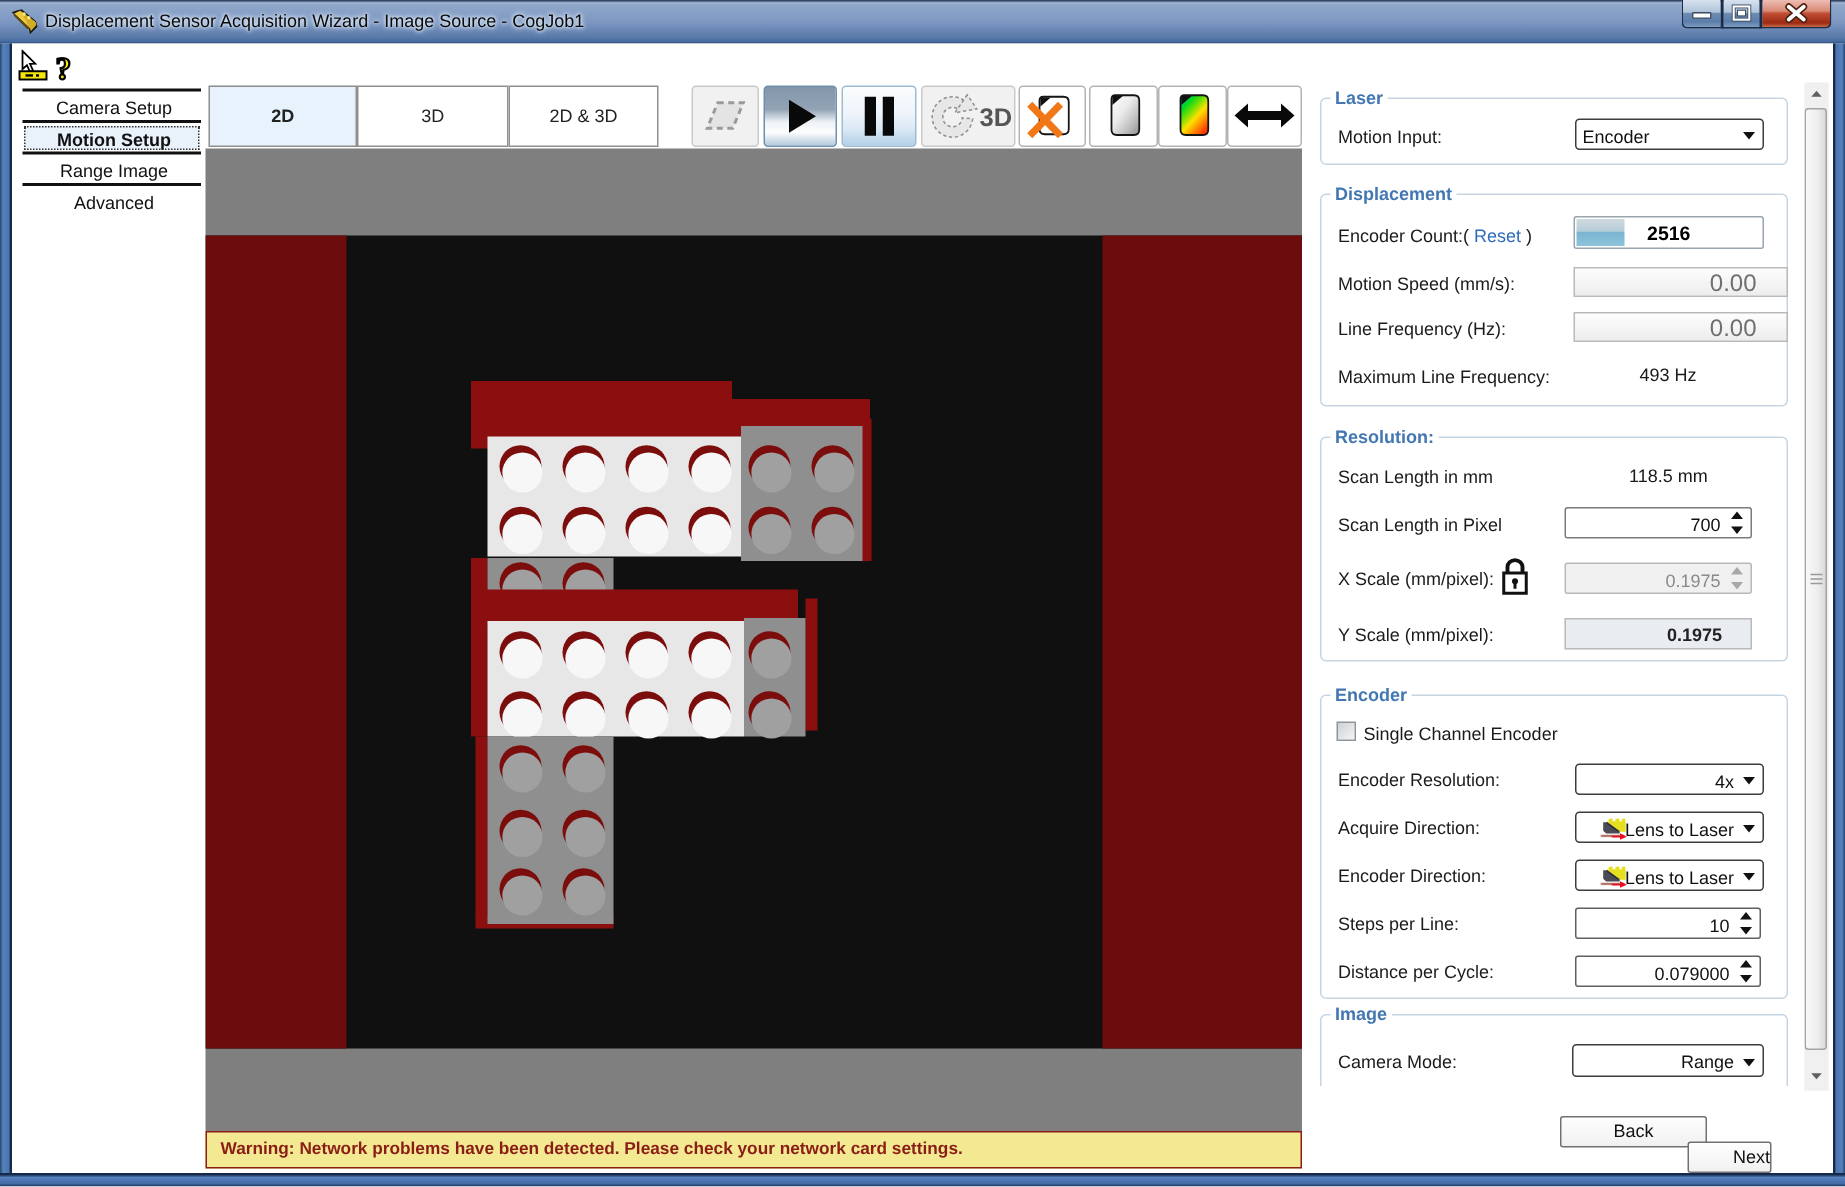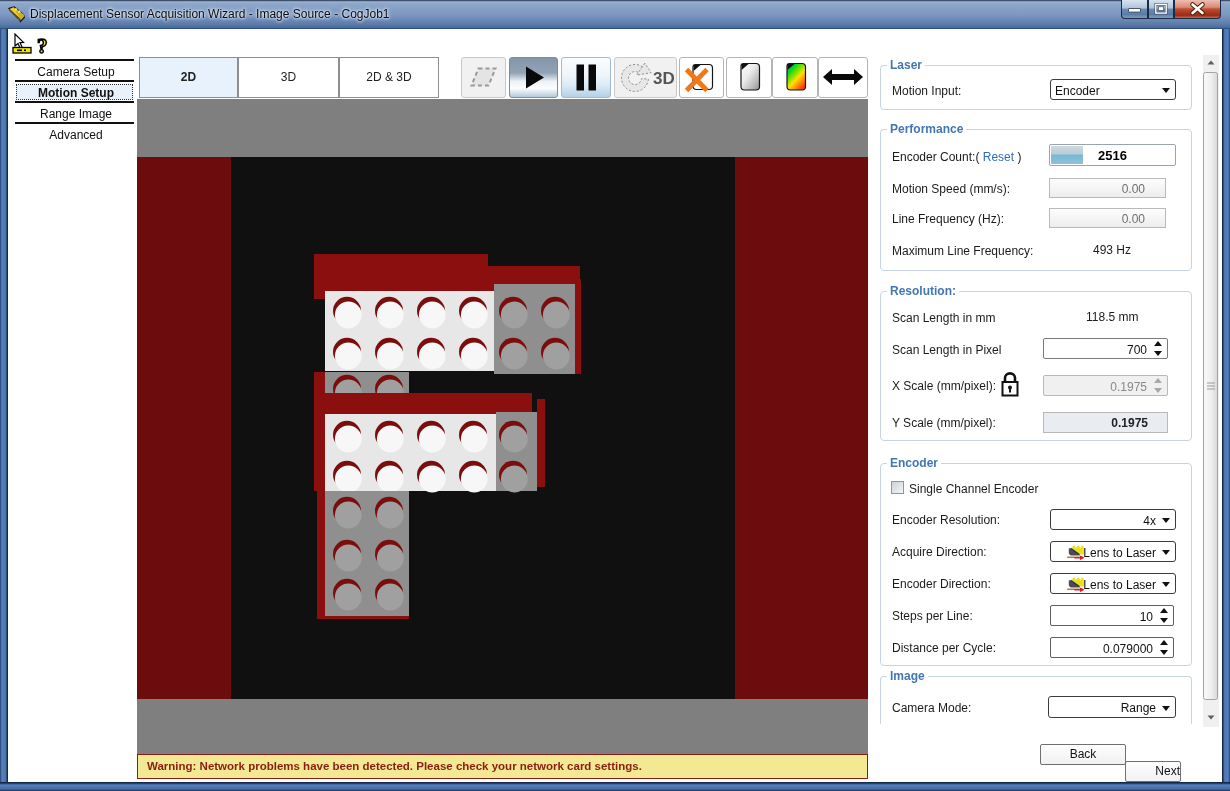--- a/index.html
+++ b/index.html
@@ -64,22 +64,22 @@
   .combo .lli { position:absolute; left:15px; top:3px; }
 
   .spin { position:absolute; left:1050px; width:124px; height:21px; border:1px solid #606060; border-radius:2px;
     background:#fff; font-size:12px; color:#111; }
   .spin .stext { position:absolute; right:20px; top:4px; }
   .sup { position:absolute; right:5px; top:2px; width:0; height:0;
     border-left:4.5px solid transparent; border-right:4.5px solid transparent; border-bottom:5.5px solid #111; }
   .sdn { position:absolute; right:5px; bottom:2px; width:0; height:0;
     border-left:4.5px solid transparent; border-right:4.5px solid transparent; border-top:5.5px solid #111; }
 
-  .dfield { position:absolute; left:1049px; width:117px; height:20px; border:1px solid #b9b9b9;
-    background:linear-gradient(180deg,#fdfdfd,#ededee); font-size:12px; color:#6f6f6f; text-align:right; padding-right:20px; line-height:19px; }
+  .dfield { position:absolute; left:1049px; width:143px; height:20px; border:1px solid #b9b9b9;
+    background:linear-gradient(180deg,#fdfdfd,#ededee); font-size:16px; color:#6f6f6f; text-align:right; padding-right:20px; line-height:19px; }
 
   
   #sbar { left:1203px; top:55px; width:16px; height:672px; background:#f0f0f0; }
 
   .navsel { position:absolute; }
 </style>
 </head>
 <body>
   <div class="abs" id="titlebar"></div>
   <div class="abs" id="border-left"></div>
@@ -272,21 +272,21 @@
       <use href="#stg" x="252" y="496"></use>
   </svg>
   </div>
 
   <div class="abs" id="warnbar">Warning: Network problems have been detected. Please check your network card settings.</div>
 
   <div class="gbox" style="top:65px;height:45px;">
     <span class="gtitle">Laser</span>
   </div>
   <div class="gbox" style="top:129px;height:142px;">
-    <span class="gtitle">Performance</span>
+    <span class="gtitle">Displacement</span>
   </div>
   <div class="gbox" style="top:291px;height:150px;">
     <span class="gtitle">Resolution:</span>
   </div>
   <div class="gbox" style="top:463px;height:203px;">
     <span class="gtitle">Encoder</span>
   </div>
   <div class="gbox" style="top:676px;height:48px;border-bottom:none;border-radius:4px 4px 0 0;padding-left:28px;">
     <span class="gtitle">Image</span>
   </div>
@@ -406,14 +406,14 @@
       <rect x="0.5" y="17.5" width="14" height="627" rx="2" fill="url(#thumbg)" stroke="#a3a3a3"></rect>
       <g stroke="#9a9a9a">
         <line x1="4" y1="328" x2="12" y2="328"></line>
         <line x1="4" y1="331" x2="12" y2="331"></line>
         <line x1="4" y1="334" x2="12" y2="334"></line>
       </g>
       <path d="M4.5 660.5 L11.5 660.5 L8 664.5 Z" fill="#606060"></path>
     </svg>
   </div>
 
-  <div class="abs" style="left:1040px;top:744px;width:86px;height:21px;border:1px solid #707070;border-radius:2px;background:linear-gradient(180deg,#fefefe,#f1f1f1);text-align:center;font-size:12px;line-height:19px;color:#111;">Back</div>
+  <div class="abs" style="left:1040px;top:744px;width:98px;height:21px;border:1px solid #707070;border-radius:2px;background:linear-gradient(180deg,#fefefe,#f1f1f1);text-align:center;font-size:12px;line-height:19px;color:#111;">Back</div>
   <div class="abs" style="left:1125px;top:744px;width:56px;height:21px;border:1px solid #707070;border-radius:2px;background:linear-gradient(180deg,#fefefe,#f1f1f1);text-align:right;font-size:12px;line-height:19px;color:#111;margin-top:17px;">Next</div>
 
 </body></html>

